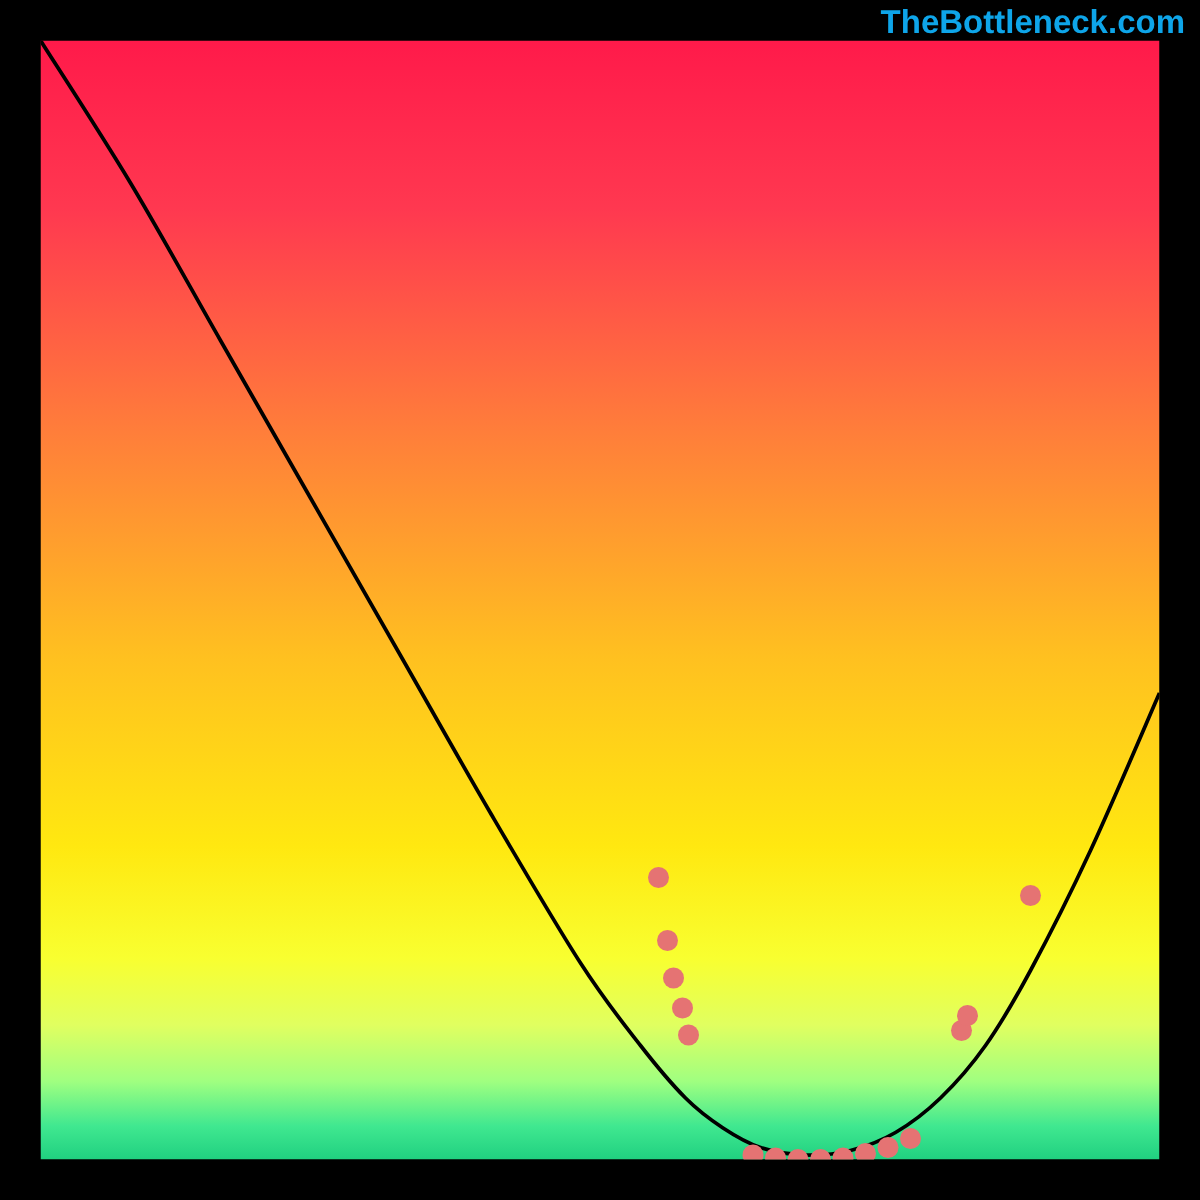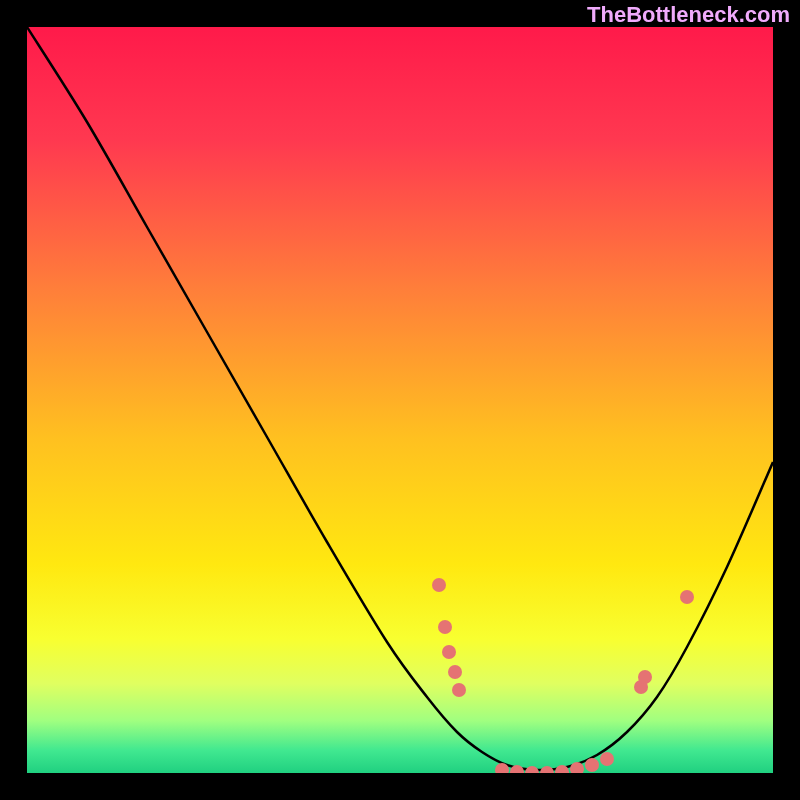--- a/index.html
+++ b/index.html
@@ -1,17 +1,17 @@
 <!DOCTYPE html>
 <html><head>
 <meta charset="utf-8">
 <style>
   * { margin: 0; padding: 0; box-sizing: border-box; }
   body { width: 800px; height: 800px; background: #000; position: relative; overflow: hidden; }
-  .watermark { position: absolute; top: 2px; right: 10px; color: #f0abfc; font-family: Arial, sans-serif; font-size: 22px; font-weight: bold; z-index: 10; }
+  .watermark { position: absolute; top: 2px; right: 10px; color: #0ea5e9; font-family: Arial, sans-serif; font-size: 22px; font-weight: bold; z-index: 10; }
   .plot-area { position: absolute; top: 27px; left: 27px; width: 746px; height: 746px; }
   .gradient-bg { position: absolute; top: 0; left: 0; width: 100%; height: 100%; }
   svg.curve { position: absolute; top: 0; left: 0; width: 100%; height: 100%; }
   .dot { fill: #e57373; }
 </style>
 </head>
 <body>
 
 <div class="watermark">TheBottleneck.com</div>
 

